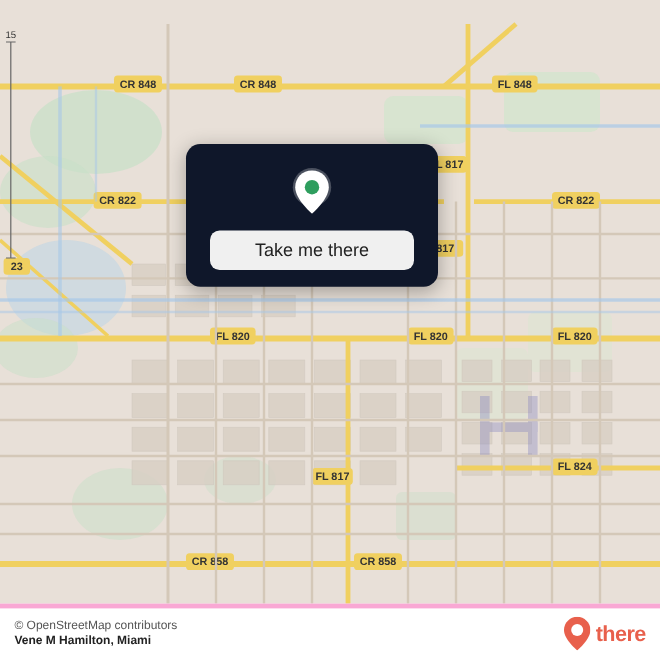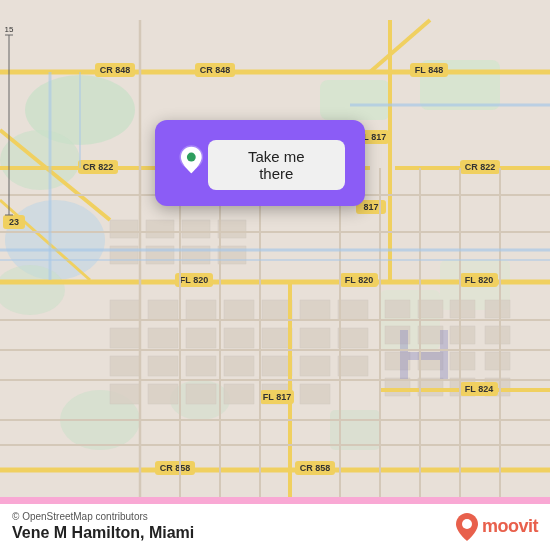--- a/index.html
+++ b/index.html
@@ -35,24 +35,24 @@
       width: 100%;
       height: 100%;
     }
 
     
     .location-card {
       position: absolute;
       top: 120px;
       left: 155px;
       width: 210px;
-      background-color: #8b5cf6;
+      background-color: #0f172a;
       border-radius: 12px;
       display: flex;
-      flex-direction: row;
+      flex-direction: column;
       align-items: center;
       padding: 18px 20px 14px 20px;
       box-shadow: 0 4px 16px rgba(0,0,0,0.3);
       z-index: 10;
     }
 
     .pin-icon {
       width: 44px;
       height: 44px;
       margin-bottom: 10px;
@@ -76,35 +76,35 @@
       position: absolute;
       bottom: 0;
       left: 0;
       width: 100%;
       background: white;
       padding: 7px 12px 8px 12px;
       display: flex;
       align-items: center;
       justify-content: space-between;
       z-index: 20;
-      border-top: 7px solid #f9a8d4;
+      border-top: 4px solid #f9a8d4;
     }
 
     .bottom-left {
       display: flex;
       flex-direction: column;
     }
 
     .osm-credit {
       font-size: 10px;
       color: #555;
     }
 
     .location-name {
-      font-size: 16px;
+      font-size: 10px;
       font-weight: 600;
       color: #222;
       margin-top: 2px;
     }
 
     .moovit-logo {
       display: flex;
       align-items: center;
       gap: 4px;
     }
@@ -331,16 +331,16 @@
         <span>Miami</span>
       </span>
     </div>
 
     <div class="moovit-logo">
 
       <svg class="moovit-pin" viewBox="0 0 22 28" xmlns="http://www.w3.org/2000/svg">
         <path d="M11 0 C5 0 0 5 0 11 C0 19 11 28 11 28 C11 28 22 19 22 11 C22 5 17 0 11 0Z" fill="#e8604c"></path>
         <circle cx="11" cy="11" r="5" fill="white"></circle>
       </svg>
-      <span class="moovit-text">moovit</span>
+      <span class="moovit-text">there</span>
     </div>
   </div>
 </div>
 
 </body></html>

